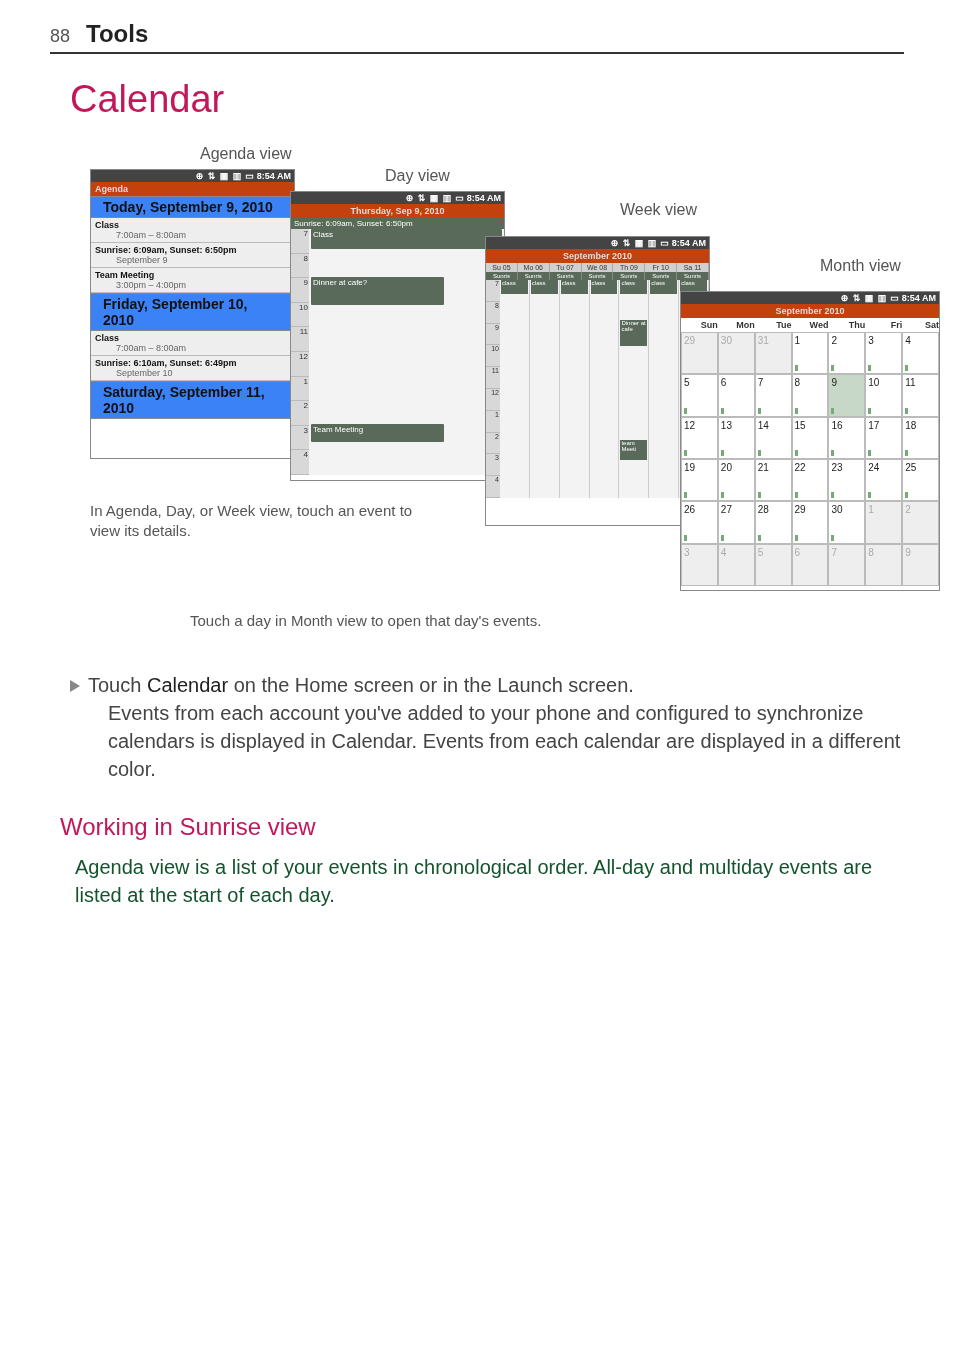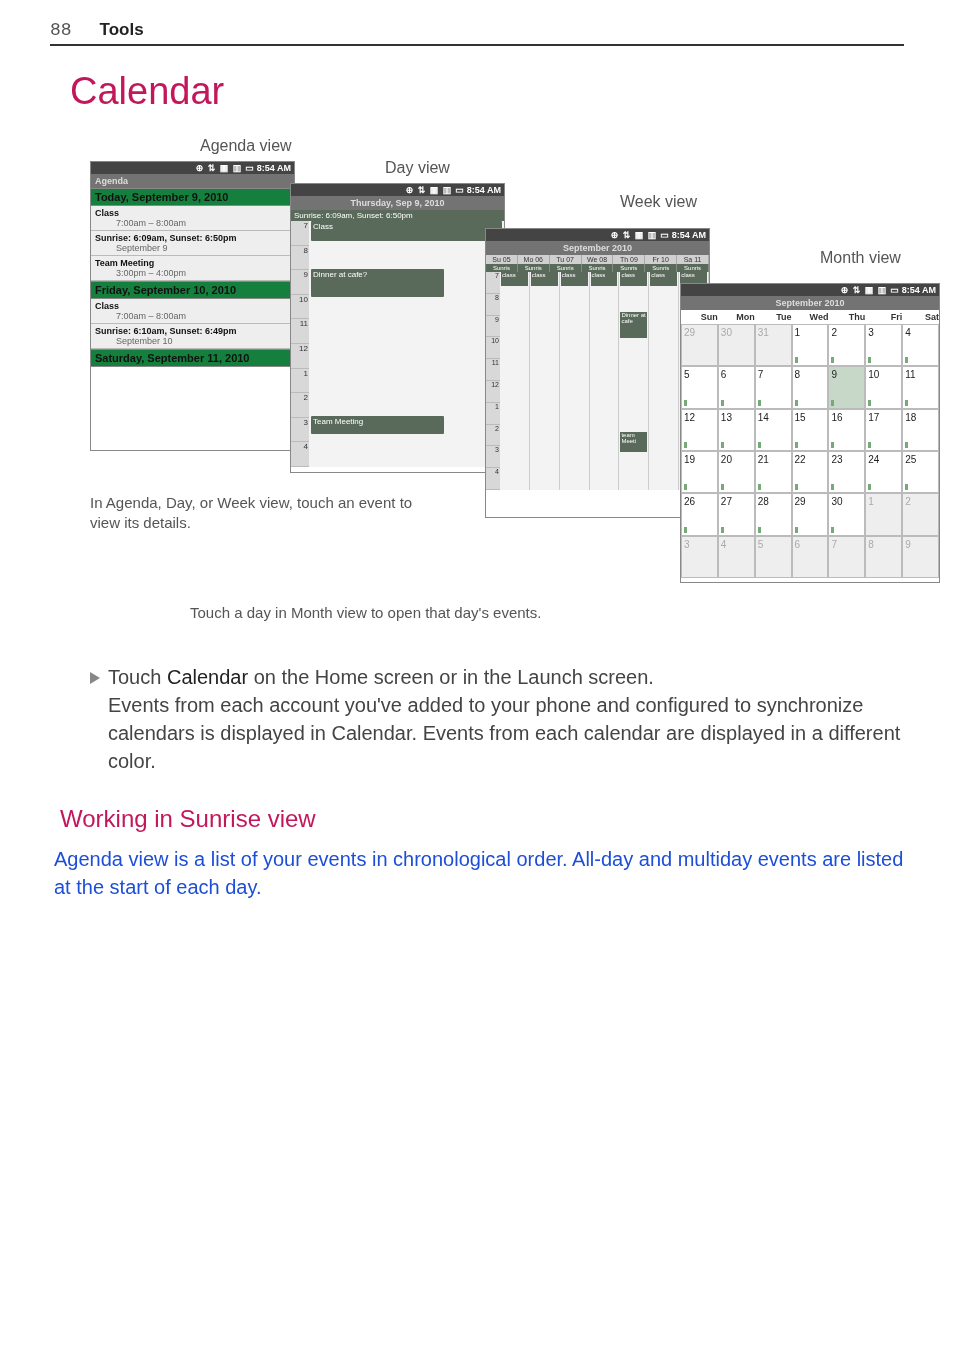--- a/index.html
+++ b/index.html
@@ -1,40 +1,40 @@
 <!DOCTYPE html>
 <html><head>
 <meta charset="utf-8">
 <style>
   * { box-sizing: border-box; margin: 0; padding: 0; }
   body { font-family: Arial, Helvetica, sans-serif; background: #fff; width: 954px; }
   .page { padding: 20px 50px 40px 50px; }
   .header-row { display: flex; align-items: baseline; border-bottom: 2px solid #333; padding-bottom: 4px; margin-bottom: 24px; }
-  .page-num { font-size: 18px; color: #555; margin-right: 28px; font-family: Liberation Mono, monospace; }
-  .header-title { font-size: 17px; font-weight: bold; color: #222; }
+  .page-num { font-size: 18px; color: #555; margin-right: 16px; }
+  .header-title { font-size: 24px; font-weight: bold; color: #222; }
   h1.calendar { font-size: 38px; font-weight: normal; color: #c2185b; margin: 20px 0 20px 20px; }
   h2.section { font-size: 24px; font-weight: normal; color: #c2185b; margin: 30px 0 12px 10px; }
-  .body-text { font-size: 20px; color: #1d4ed8; margin-left: 4px; line-height: 1.4; }
-  .bullet-row { display: flex; align-items: flex-start; margin-left: 40px; }
+  .body-text { font-size: 20px; color: #14532d; margin-left: 25px; line-height: 1.4; }
+  .bullet-row { display: flex; align-items: flex-start; margin-left: 20px; }
   .bullet { width: 0; height: 0; border-left: 10px solid #888; border-top: 6px solid transparent; border-bottom: 6px solid transparent; margin: 9px 8px 0 0; flex-shrink:0; }
   .bullet-text { font-size: 20px; color: #444; line-height: 1.4; }
   .bullet-text .strong { color:#222; }
   .sub-indent { margin-left: 58px; font-size: 20px; color:#444; line-height:1.4; }
 
   
   .shots { position: relative; height: 520px; margin: 0 0 10px 40px; }
   .label { position:absolute; font-size: 16px; color:#555; }
   .phone { position:absolute; background:#fff; border:1px solid #888; font-size:9px; color:#333; }
   .statusbar { background:#444; color:#fff; display:flex; justify-content:flex-end; align-items:center; padding:1px 3px; font-size:9px; font-weight:bold; gap:3px;}
   .statusbar .icons { letter-spacing:1px; }
-  .darkbar { background:#737373; color:#ddd; font-size:9px; padding:2px 4px; font-weight:bold;}
+  .darkbar { background:#c2410c; color:#ddd; font-size:9px; padding:2px 4px; font-weight:bold;}
   .lightrow { background:#eee; border-bottom:1px solid #bbb; padding:2px 4px; font-size:9px; }
   .lightrow .t { color:#111; font-weight:bold; }
   .lightrow .s { color:#666;margin-left:21px; }
-  .daterow { background:#15803d; color:#111; font-weight:bold; padding:2px 4px; font-size:11px; border-top:1px solid #888; border-bottom:1px solid #888;}
+  .daterow { background:#3b82f6; color:#111; font-weight:bold; padding:2px 12px; font-size:14px; border-top:1px solid #888; border-bottom:1px solid #888;}
 
   
   .agenda { left:0; top:28px; width:205px; height:290px; }
 
   
   .day { left:200px; top:50px; width:215px; height:290px; }
   .day-grid { display:flex; height: calc(100% - 42px);}
   .day-hours { width:18px; background:#d8d8d8; display:flex; flex-direction:column; font-size:8px;}
   .day-hours div { flex:1; border-bottom:1px solid #bbb; text-align:right; padding-right:1px; color:#333;}
   .day-cells { flex:1; position:relative; background:#f3f3f3;}

